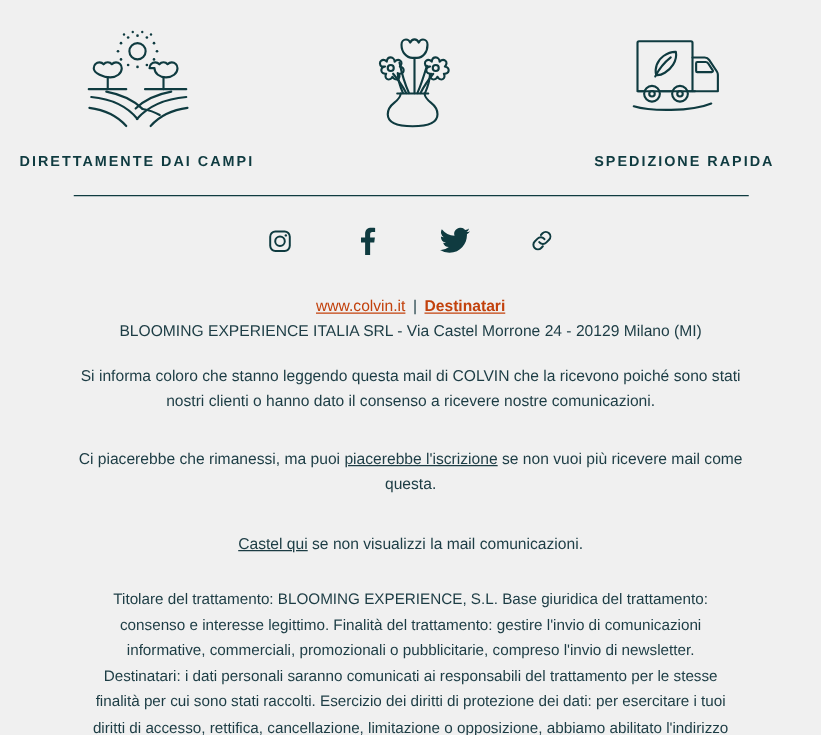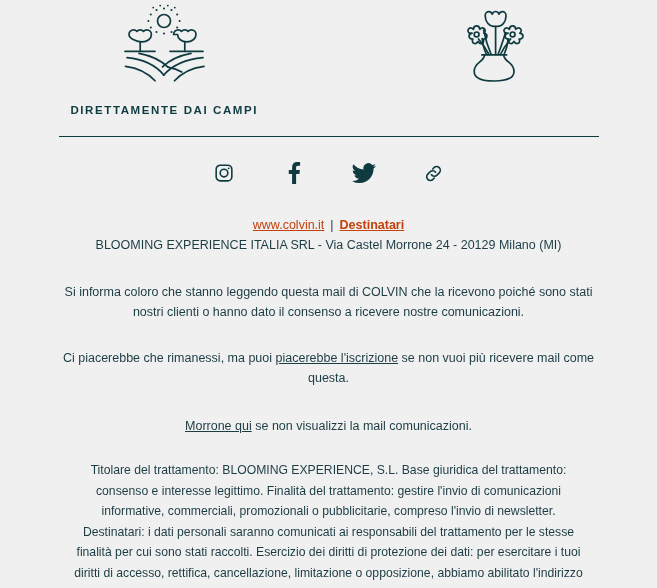--- a/index.html
+++ b/index.html
@@ -18,21 +18,21 @@
     position: relative;
     width: 657px;
     height: 588px;
     background: #f0f0f0;
   }
 
   
   .features {
     display: flex;
     width: 657px;
-    padding-top: 0;
+    padding-top: 20px;
     box-sizing: border-box;
   }
   .feature {
     flex: 1 1 0;
     display: flex;
     flex-direction: column;
     align-items: center;
   }
   .feature-icon {
     height: 86px;
@@ -103,21 +103,21 @@
   .links-line a.bold {
     font-weight: bold;
   }
   .company {
     margin-top: 1px;
     font-size: 12.5px;
     line-height: 19px;
   }
 
   .para {
-    margin-top: 27px;
+    margin-top: 16px;
     font-size: 12.5px;
     line-height: 20px;
     padding: 0 62px;
   }
   .para a {
     color: #1c3c44;
     text-decoration: underline;
   }
   .para-unsub {
     margin-top: 26px;
@@ -201,20 +201,44 @@
           <path d="M52.5 29.6c-2.2 7.5-5.2 16.5-7.6 21.9"></path>
           <path d="M33.4 51.5c-2.5-5.6-4-11.4-4.2-16"></path>
           <path d="M51 51.5c2.3-5.2 3.8-10.8 4-15.1"></path>
 
           <path d="M28.8 51.8h24.8"></path>
           <path d="M31.6 51.8c-.4 3.6-2.4 5.2-5.1 7.3-3.2 2.5-5.3 5.8-5.3 9.3 0 5.7 5.6 9.6 19.9 9.6s19.9-3.9 19.9-9.6c0-3.5-2.1-6.8-5.3-9.3-2.7-2.1-4.7-3.7-5.1-7.3"></path>
         </svg>
       </div>
     </div>
 
+    <div class="feature">
+      <div class="feature-icon">
+        <svg width="94" height="72" viewBox="0 0 94 72" fill="none" stroke="#0f3b40" stroke-width="1.7" stroke-linecap="round" stroke-linejoin="round">
+
+          <rect x="9" y="6" width="44" height="40" rx="1.2"></rect>
+
+          <path d="M24 33c-1.5-5 .6-11.6 5.8-15.2 5-3.5 9.9-3.3 9.9-3.3s1 5-2.2 10.2C34 30.3 27.8 33.6 24 33z"></path>
+          <path d="M23.2 34.2c2.6-5.2 7-11.1 12.4-15.3"></path>
+
+          <path d="M53 19h9.8c1.4 0 2.7.7 3.5 1.9l6.2 9.3c.5.8.8 1.7.8 2.6V46H53"></path>
+          <path d="M56.8 22.6h6.6c.9 0 1.7.4 2.2 1.2l3.6 5.5c.4.6 0 1.4-.8 1.4H56.8c-.5 0-.9-.4-.9-.9v-6.3c0-.5.4-.9.9-.9z"></path>
+
+          <path d="M9 46h4.5M27 46h9M50 46h5"></path>
+
+          <circle cx="20.6" cy="48" r="6.3"></circle>
+          <circle cx="20.6" cy="48" r="2.2"></circle>
+          <circle cx="43" cy="48" r="6.3"></circle>
+          <circle cx="43" cy="48" r="2.2"></circle>
+
+          <path d="M6 58c13 4 46 4.5 62-2.2"></path>
+        </svg>
+      </div>
+      <div class="feature-label">SPEDIZIONE RAPIDA</div>
+    </div>
 
   </div>
 
   <div class="divider-wrap">
     <div class="divider"></div>
   </div>
 
   <div class="social">
     <a href="#">
       <span>
@@ -252,17 +276,17 @@
   <div class="block links-line">
     <a href="#">www.colvin.it</a><span class="sep">|</span><a href="#" class="bold">Destinatari</a>
   </div>
 
   <div class="block company">BLOOMING EXPERIENCE ITALIA SRL - Via Castel Morrone 24 - 20129 Milano (MI)</div>
 
   <div class="block para">Si informa coloro che stanno leggendo questa mail di COLVIN che la ricevono poiché sono stati nostri clienti o hanno dato il consenso a ricevere nostre comunicazioni.</div>
 
   <div class="block para para-unsub"><span>Ci piacerebbe che rimanessi, ma puoi </span><a href="#">piacerebbe l'iscrizione</a><span> se non vuoi più ricevere mail come questa.</span></div>
 
-  <div class="block para para-view"><a href="#">Morrone qui</a><span> se non visualizzi la mail comunicazioni.</span></div>
+  <div class="block para para-view"><a href="#">Castel qui</a><span> se non visualizzi la mail comunicazioni.</span></div>
 
   <div class="block legal"><span>Titolare del trattamento: BLOOMING EXPERIENCE, S.L. Base giuridica del trattamento: consenso e interesse legittimo. Finalità del trattamento: gestire l'invio di comunicazioni informative, commerciali, promozionali o pubblicitarie, compreso l'invio di newsletter. Destinatari: i dati personali saranno comunicati ai responsabili del trattamento per le stesse finalità per cui sono stati raccolti. Esercizio dei diritti di protezione dei dati: per esercitare i tuoi diritti di accesso, rettifica, cancellazione, limitazione o opposizione, abbiamo abilitato l'indirizzo e-mail dpo@thecolvinco.com in modo che tu possa inviare direttamente la richiesta. Per ulteriori informazioni, consulta il sito: </span></div>
 
 </div>
 
 </body></html>

